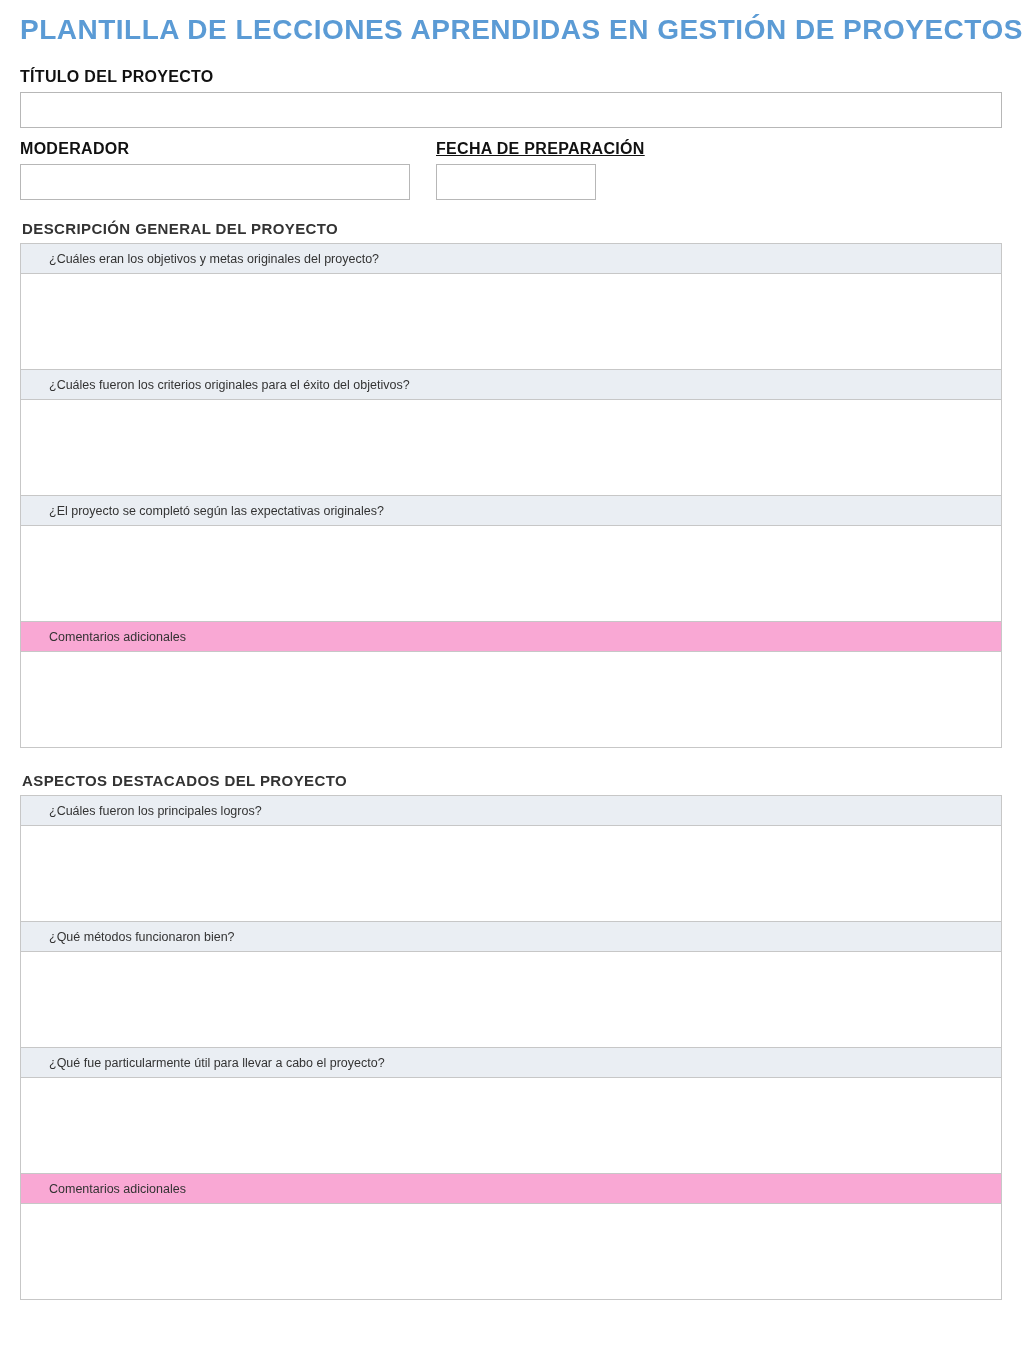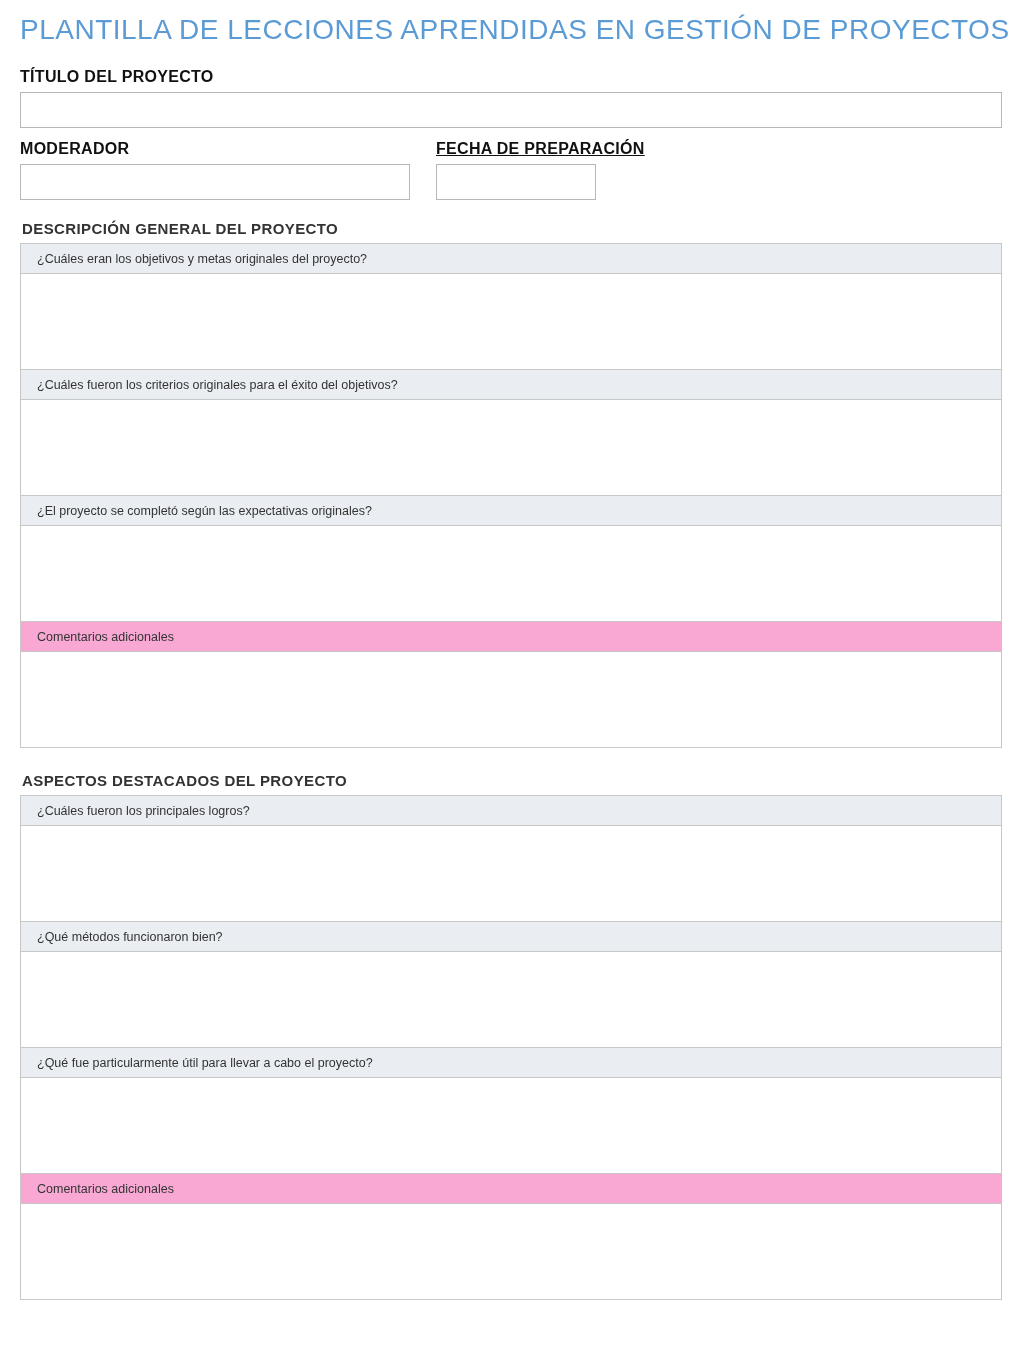--- a/index.html
+++ b/index.html
@@ -8,21 +8,21 @@
       padding: 0;
     }
     body {
       font-family: "Century Gothic", "Futura", Helvetica, Arial, sans-serif;
       background: #ffffff;
       padding: 14px 20px 30px 20px;
       width: 1022px;
     }
     h1.title {
       color: #5b9bd5;
-      font-weight: 400;
+      font-weight: 700;
       letter-spacing: 0.5px;
       font-size: 28px;
       margin-bottom: 22px;
       white-space: nowrap;
     }
     .label {
       font-size: 16px;
       font-weight: 700;
       letter-spacing: 0.3px;
       color: #111;
@@ -72,21 +72,21 @@
     }
     table.section td {
       border: 1px solid #c7c7c7;
       font-size: 12.5px;
       color: #333;
       vertical-align: middle;
     }
     td.prompt {
       background: #eaeef3;
       height: 30px;
-      padding: 6px 16px;
+      padding: 6px 28px;
     }
     td.prompt.grey {
       background: #f9a8d4;
     }
     td.answer {
       background: #ffffff;
       height: 96px;
       padding: 6px 12px;
     }
   </style>

